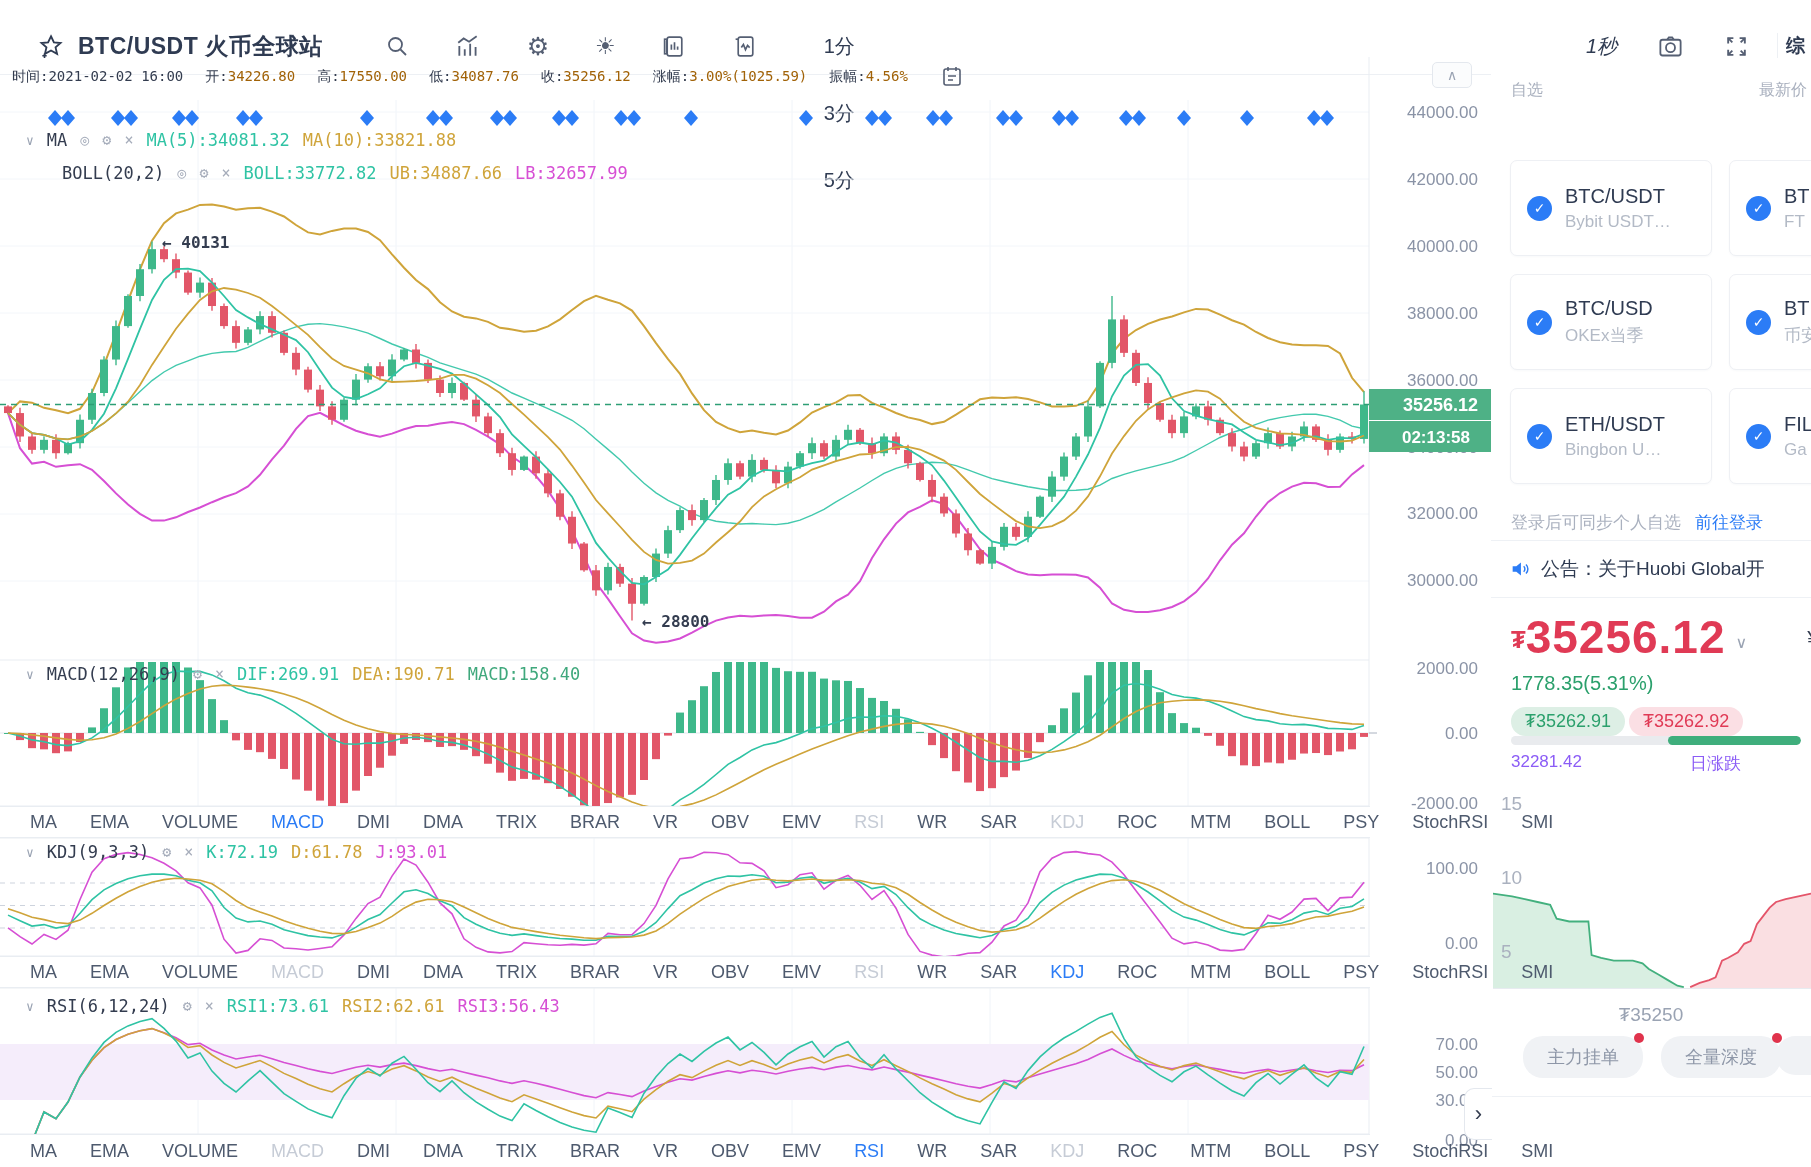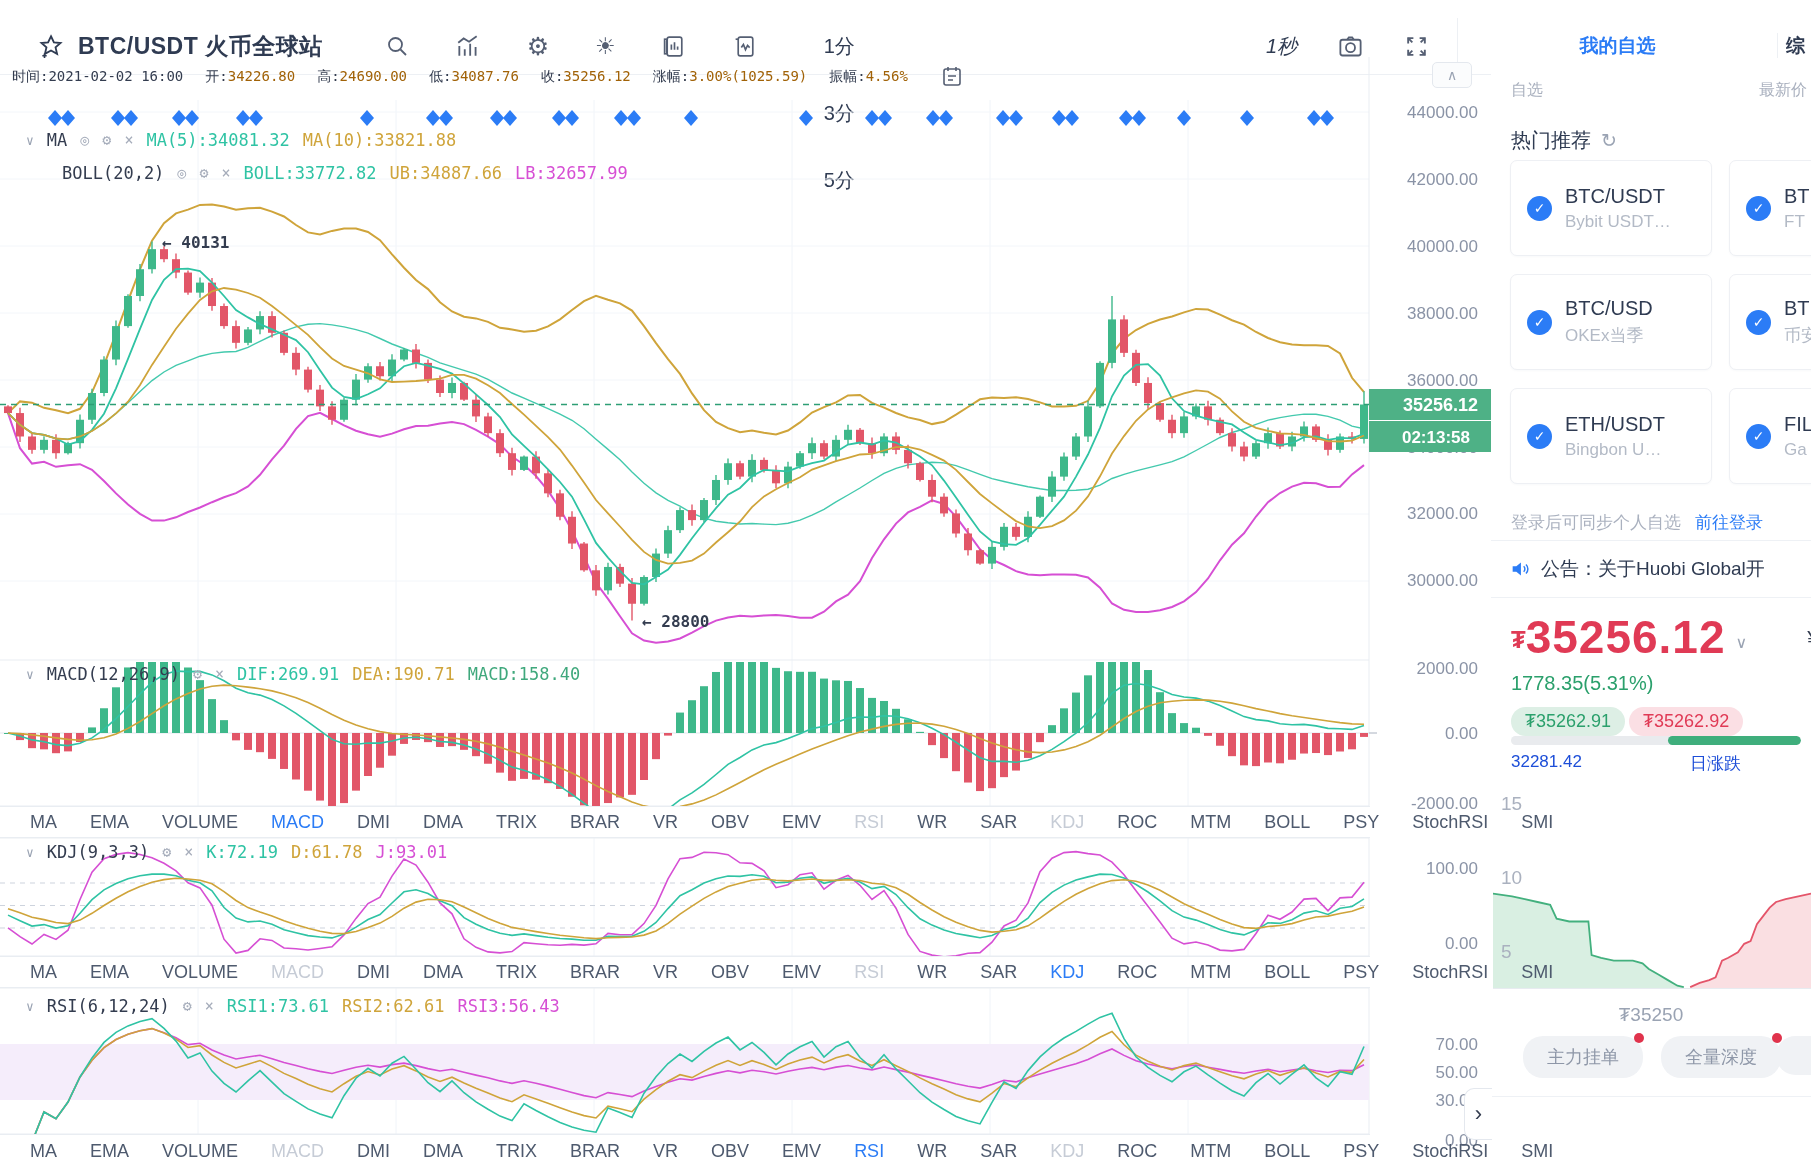--- a/index.html
+++ b/index.html
@@ -84,21 +84,21 @@
   .price-row .cny { position:absolute; right:-8px; bottom:10px; color:#333c4f; font-size:21px; }
   .chg { color:#2ba06c; font-size:20px; margin-top:12px; }
   .badges { display:flex; gap:4px; margin-top:12px; }
   .pillb { border-radius:15px; padding:4px 14px; font-size:18px; cursor:pointer; }
   .pillb.bid { background:#ddefe5; color:#2ba06c; }
   .pillb.ask { background:#fbdfe4; color:#e03a55; }
   .ratio { position:absolute; left:20px; top:736px; width:290px; height:9px; border-radius:5px; overflow:hidden;
            background:#e9ebee; }
   .ratio .grnpart { position:absolute; right:0; top:0; height:100%; background:#3fae7c; border-radius:5px; }
   .under-ratio { position:absolute; left:20px; top:752px; width:290px; display:flex; justify-content:space-between;
-           font-size:17px; color:#1d4ed8; }
+           font-size:17px; color:#8b5cf6; }
   .under-ratio .mid { margin-right:60px; }
   #depthsvg { position:absolute; left:2px; top:782px; }
   .depth-mid { position:absolute; left:0; top:1004px; width:320px; text-align:center; font-size:19px; color:#9aa3b3; }
   .depth-btns { position:absolute; left:32px; top:1036px; display:flex; gap:18px; }
   .dbtn { position:relative; background:#f0f2f5; border-radius:20px; padding:9px 24px; font-size:18px; color:#8e97a8;
           cursor:pointer; white-space:nowrap; }
   .dbtn .dot { position:absolute; right:-1px; top:-3px; width:10px; height:10px; border-radius:50%; background:#e0334c; }
   .dbtn.clip { position:absolute; left:1776px; }
   .side-bottom-line { position:absolute; left:1491px; top:1096px; width:320px; border-top:1px solid #eef1f5; }
 </style>
@@ -163,33 +163,27 @@
             <circle cx="12" cy="13" r="4"></circle>
         </svg>
       </span>
       <span class="tb-icon">
         <svg width="25" height="25" viewBox="0 0 24 24" fill="none" stroke="#555f73" stroke-width="1.8">
           <path d="M4 9V4h5M15 4h5v5M20 15v5h-5M9 20H4v-5"></path>
           <path d="M4 4l4 4M20 4l-4 4M20 20l-4-4M4 20l4-4"></path>
         </svg>
       </span>
     </div>
-    <div class="side-tabs">
-      <div class="side-tab">
-        <span>我的自选</span>
-          <span class="underline"></span>
-      </div>
-    </div>
     <div class="side-tab-clip">综</div>
   </div>
 
   <div class="infobar">
     <span><span>时间:</span><span>2021-02-02 16:00</span></span>
     <span><span>开:</span><span class="grn">34226.80</span></span>
-    <span><span>高:</span><span class="grn">24690.00</span></span>
+    <span><span>高:</span><span class="grn">17550.00</span></span>
     <span><span>低:</span><span class="grn">34087.76</span></span>
     <span><span>收:</span><span class="grn">35256.12</span></span>
     <span><span>涨幅:</span><span class="grn">3.00%(1025.59)</span></span>
     <span><span>振幅:</span><span class="grn">4.56%</span></span>
     <span class="cal-icon">
       <svg width="24" height="24" viewBox="0 0 24 24" fill="none" stroke="#555f73" stroke-width="1.6">
         <rect x="4" y="5" width="16" height="16" rx="2"></rect>
           <path d="M8 3v4M16 3v4M8 12h8M8 16h5"></path>
       </svg>
     </span>
@@ -777,24 +771,20 @@
       <span>SMI</span>
     </div>
 
   <div class="pane-handle">›</div>
 
   <div class="sidebar">
     <div class="wl-head">
       <span>自选</span>
       <span class="latest">最新价</span>
     </div>
-    <div class="hot-row">
-      <span>热门推荐</span>
-      <span class="refresh">↻</span>
-    </div>
     <div class="cards" id="cards-grid">
         <div class="card">
           <span class="chk">✓</span>
           <span>
             <div class="sym">BTC/USDT</div>
             <div class="ven">Bybit USDT…</div>
           </span>
         </div>
         <div class="card">
           <span class="chk">✓</span>

